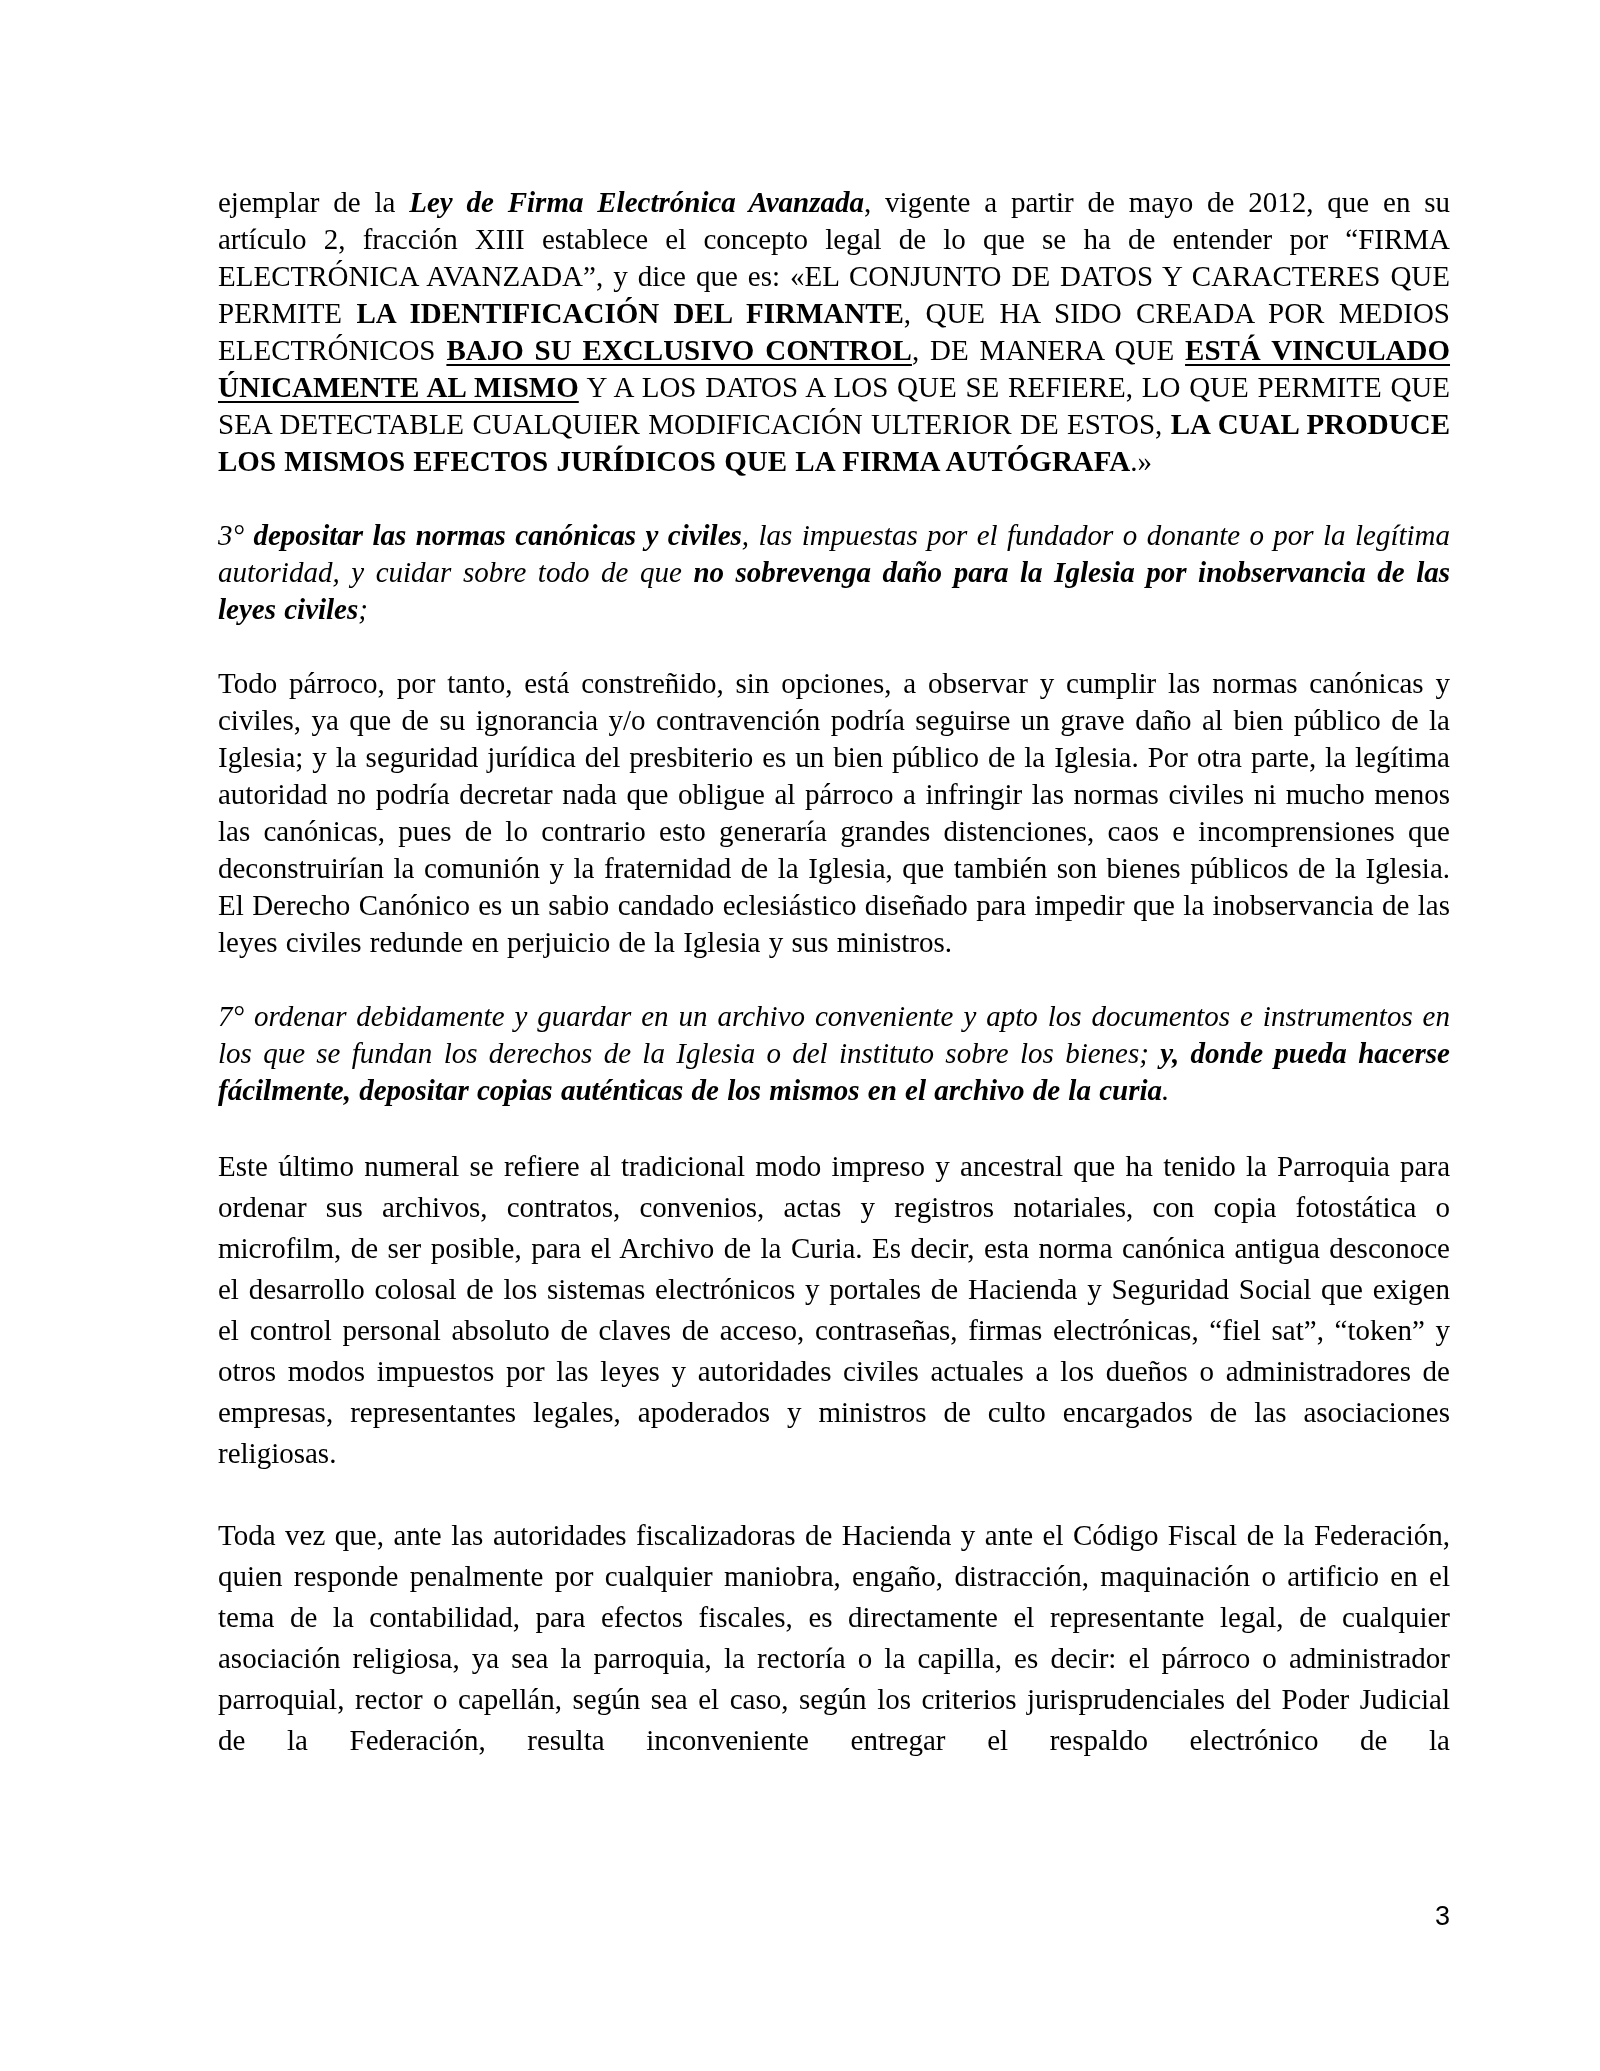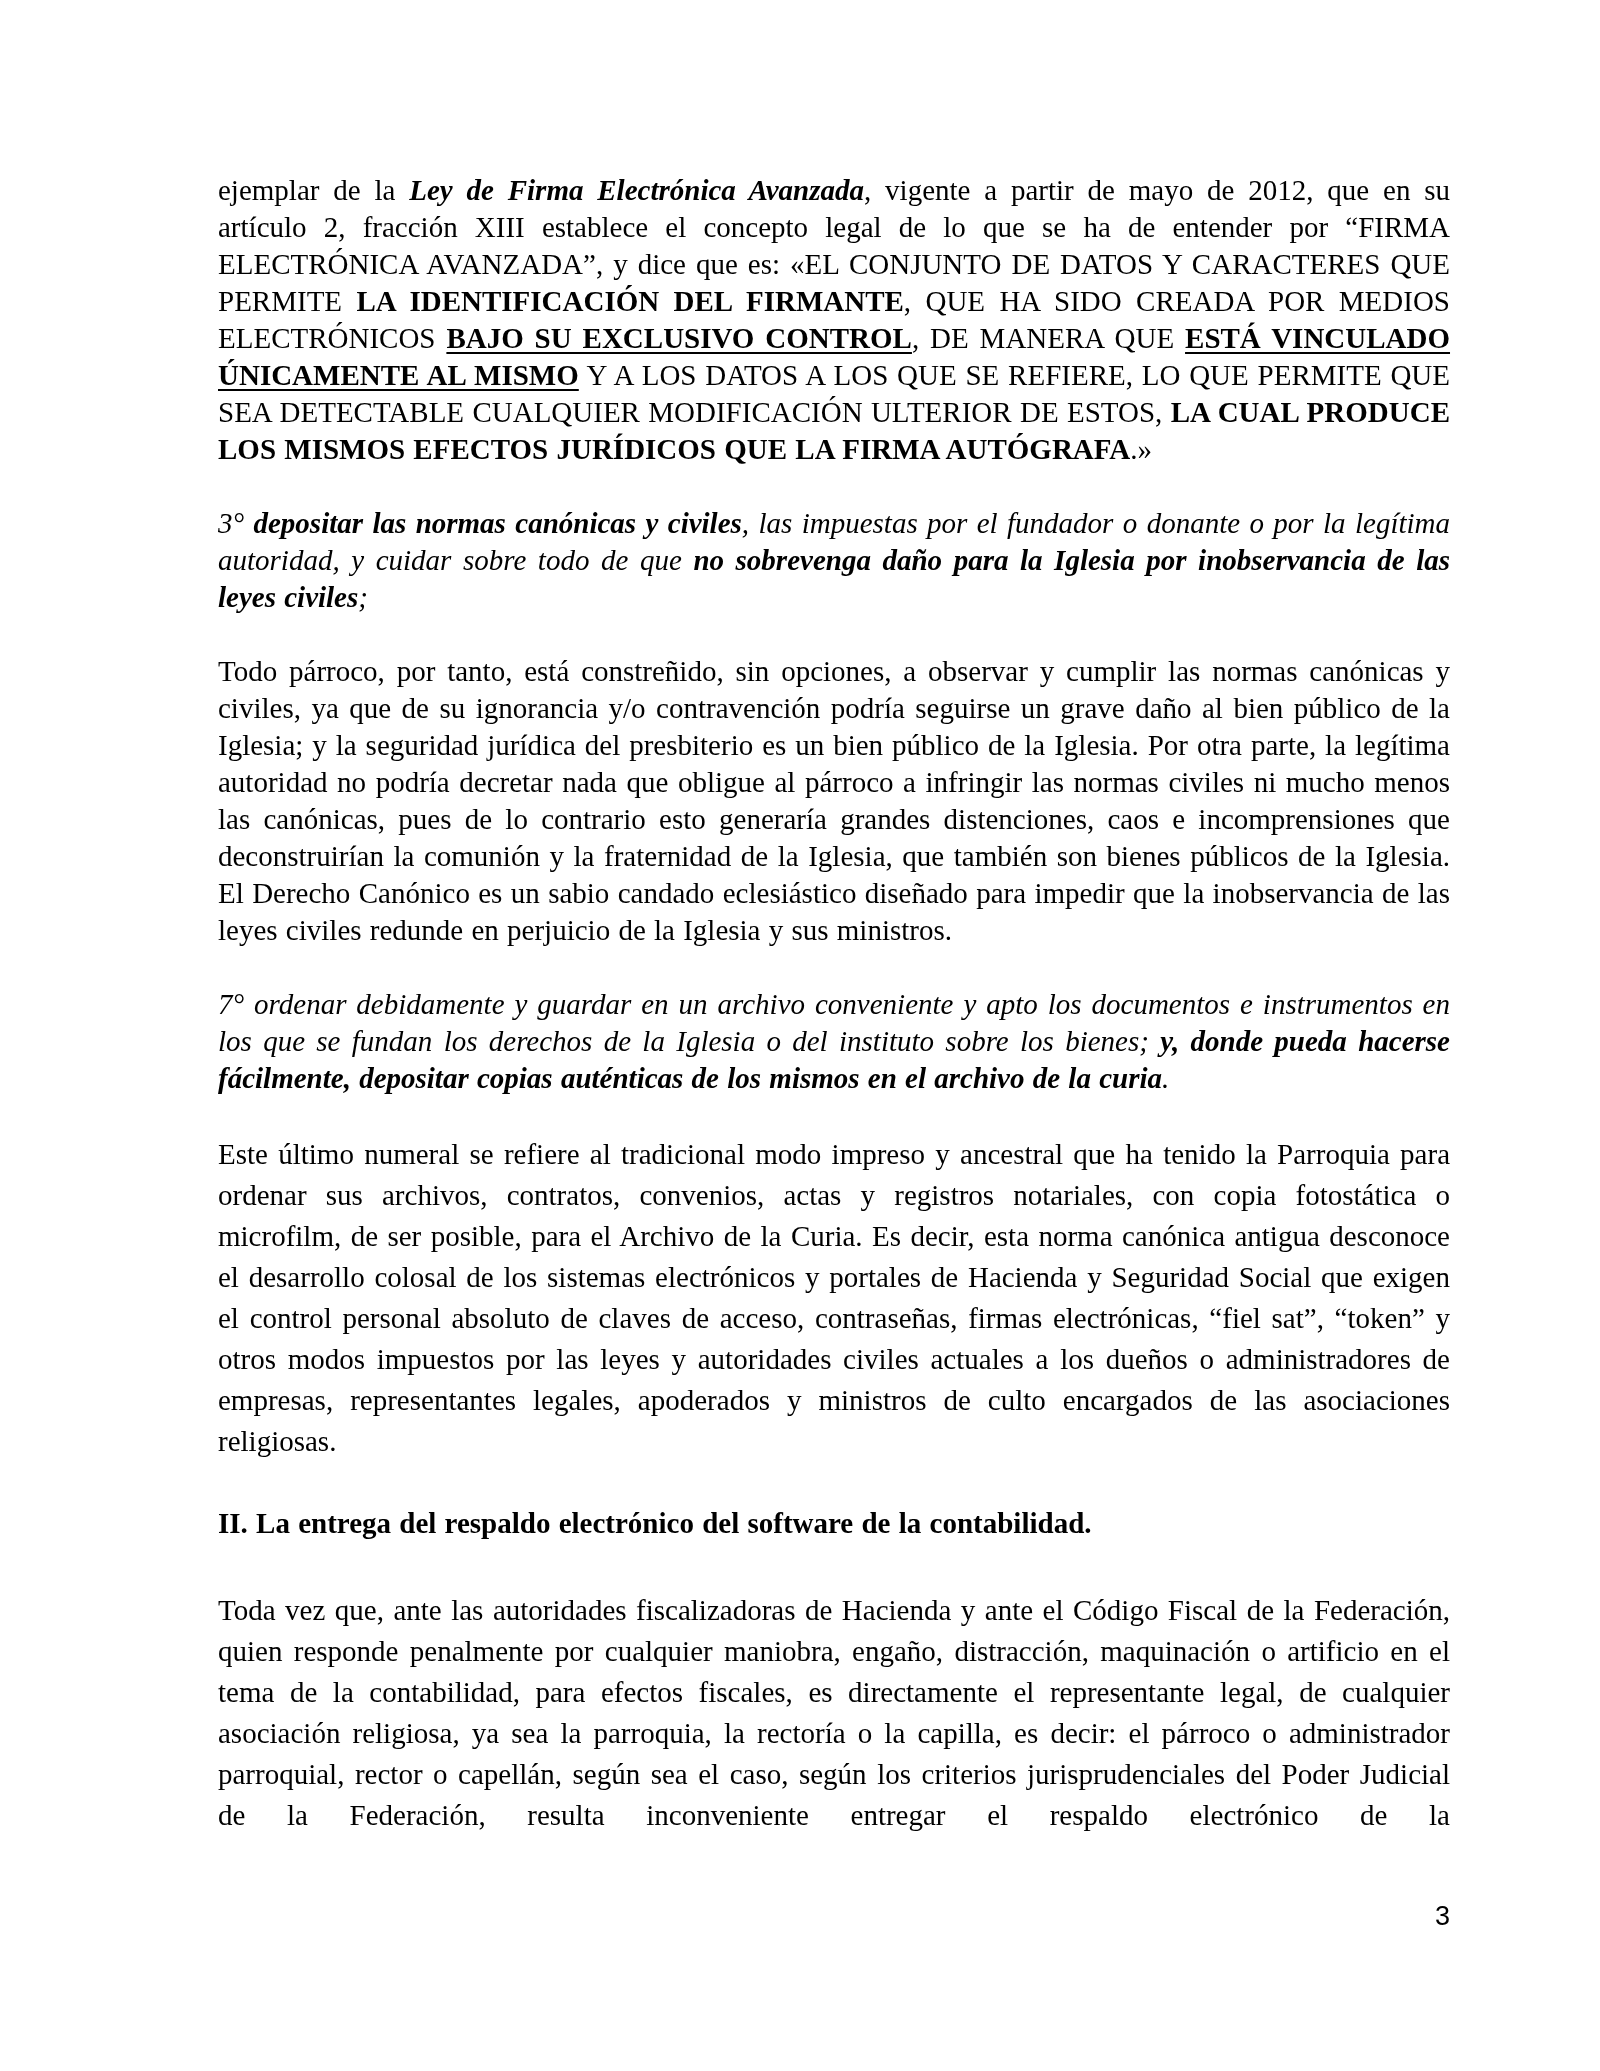--- a/index.html
+++ b/index.html
@@ -9,21 +9,21 @@
     width: 1600px;
     height: 2071px;
     background: #ffffff;
     color: #000000;
     font-family: "Liberation Serif", "DejaVu Serif", serif;
     overflow: hidden;
   }
   .content {
     position: absolute;
     left: 218px;
-    top: 172px;
+    top: 184px;
     width: 1232px;
   }
   .para {
     font-size: 29px;
     text-align: justify;
     hyphens: none;
     -webkit-hyphens: none;
     margin: 0 0 37px 0;
     word-spacing: 1px;
   }
@@ -54,17 +54,16 @@
 </head>
 <body>
 
 <div class="page">
   <div class="content">
       <p class="para tight"><span>ejemplar de la </span><span class="bi">Ley de Firma Electrónica Avanzada</span><span>, vigente a partir de mayo de 2012, que en su artículo 2, fracción XIII establece el concepto legal de lo que se ha de entender por “FIRMA ELECTRÓNICA AVANZADA”, y dice que es: «EL CONJUNTO DE DATOS Y CARACTERES QUE PERMITE </span><span class="b">LA IDENTIFICACIÓN DEL FIRMANTE</span><span>, QUE HA SIDO CREADA POR MEDIOS ELECTRÓNICOS </span><span class="bu">BAJO SU EXCLUSIVO CONTROL</span><span>, DE MANERA QUE </span><span class="bu">ESTÁ VINCULADO ÚNICAMENTE AL MISMO</span><span> Y A LOS DATOS A LOS QUE SE REFIERE, LO QUE PERMITE QUE SEA DETECTABLE CUALQUIER MODIFICACIÓN ULTERIOR DE ESTOS, </span><span class="b">LA CUAL PRODUCE LOS MISMOS EFECTOS JURÍDICOS QUE LA FIRMA AUTÓGRAFA</span><span>.»</span></p>
       <p class="para tight"><span class="i">3° </span><span class="bi">depositar las normas canónicas y civiles</span><span class="i">, las impuestas por el fundador o donante o por la legítima autoridad, y cuidar sobre todo de que </span><span class="bi">no sobrevenga daño para la Iglesia por inobservancia de las leyes civiles</span><span class="i">;</span></p>
       <p class="para tight"><span>Todo párroco, por tanto, está constreñido, sin opciones, a observar y cumplir las normas canónicas y civiles, ya que de su ignorancia y/o contravención podría seguirse un grave daño al bien público de la Iglesia; y la seguridad jurídica del presbiterio es un bien público de la Iglesia. Por otra parte, la legítima autoridad no podría decretar nada que obligue al párroco a infringir las normas civiles ni mucho menos las canónicas, pues de lo contrario esto generaría grandes distenciones, caos e incomprensiones que deconstruirían la comunión y la fraternidad de la Iglesia, que también son bienes públicos de la Iglesia. El Derecho Canónico es un sabio candado eclesiástico diseñado para impedir que la inobservancia de las leyes civiles redunde en perjuicio de la Iglesia y sus ministros.</span></p>
       <p class="para tight"><span class="i">7° ordenar debidamente y guardar en un archivo conveniente y apto los documentos e instrumentos en los que se fundan los derechos de la Iglesia o del instituto sobre los bienes; </span><span class="bi">y, donde pueda hacerse fácilmente, depositar copias auténticas de los mismos en el archivo de la curia</span><span class="i">.</span></p>
       <p class="para loose"><span>Este último numeral se refiere al tradicional modo impreso y ancestral que ha tenido la Parroquia para ordenar sus archivos, contratos, convenios, actas y registros notariales, con copia fotostática o microfilm, de ser posible, para el Archivo de la Curia. Es decir, esta norma canónica antigua desconoce el desarrollo colosal de los sistemas electrónicos y portales de Hacienda y Seguridad Social que exigen el control personal absoluto de claves de acceso, contraseñas, firmas electrónicas, “fiel sat”, “token” y otros modos impuestos por las leyes y autoridades civiles actuales a los dueños o administradores de empresas, representantes legales, apoderados y ministros de culto encargados de las asociaciones religiosas.</span></p>
-      <p class="para heading"><span>II. La entrega del respaldo electrónico del software de la contabilidad.</span></p>
       <p class="para loose cont"><span>Toda vez que, ante las autoridades fiscalizadoras de Hacienda y ante el Código Fiscal de la Federación, quien responde penalmente por cualquier maniobra, engaño, distracción, maquinación o artificio en el tema de la contabilidad, para efectos fiscales, es directamente el representante legal, de cualquier asociación religiosa, ya sea la parroquia, la rectoría o la capilla, es decir: el párroco o administrador parroquial, rector o capellán, según sea el caso, según los criterios jurisprudenciales del Poder Judicial de la Federación, resulta inconveniente entregar el respaldo electrónico de la</span></p>
     </div>
   <div class="pagenum">3</div>
 </div>
 
 </body></html>

